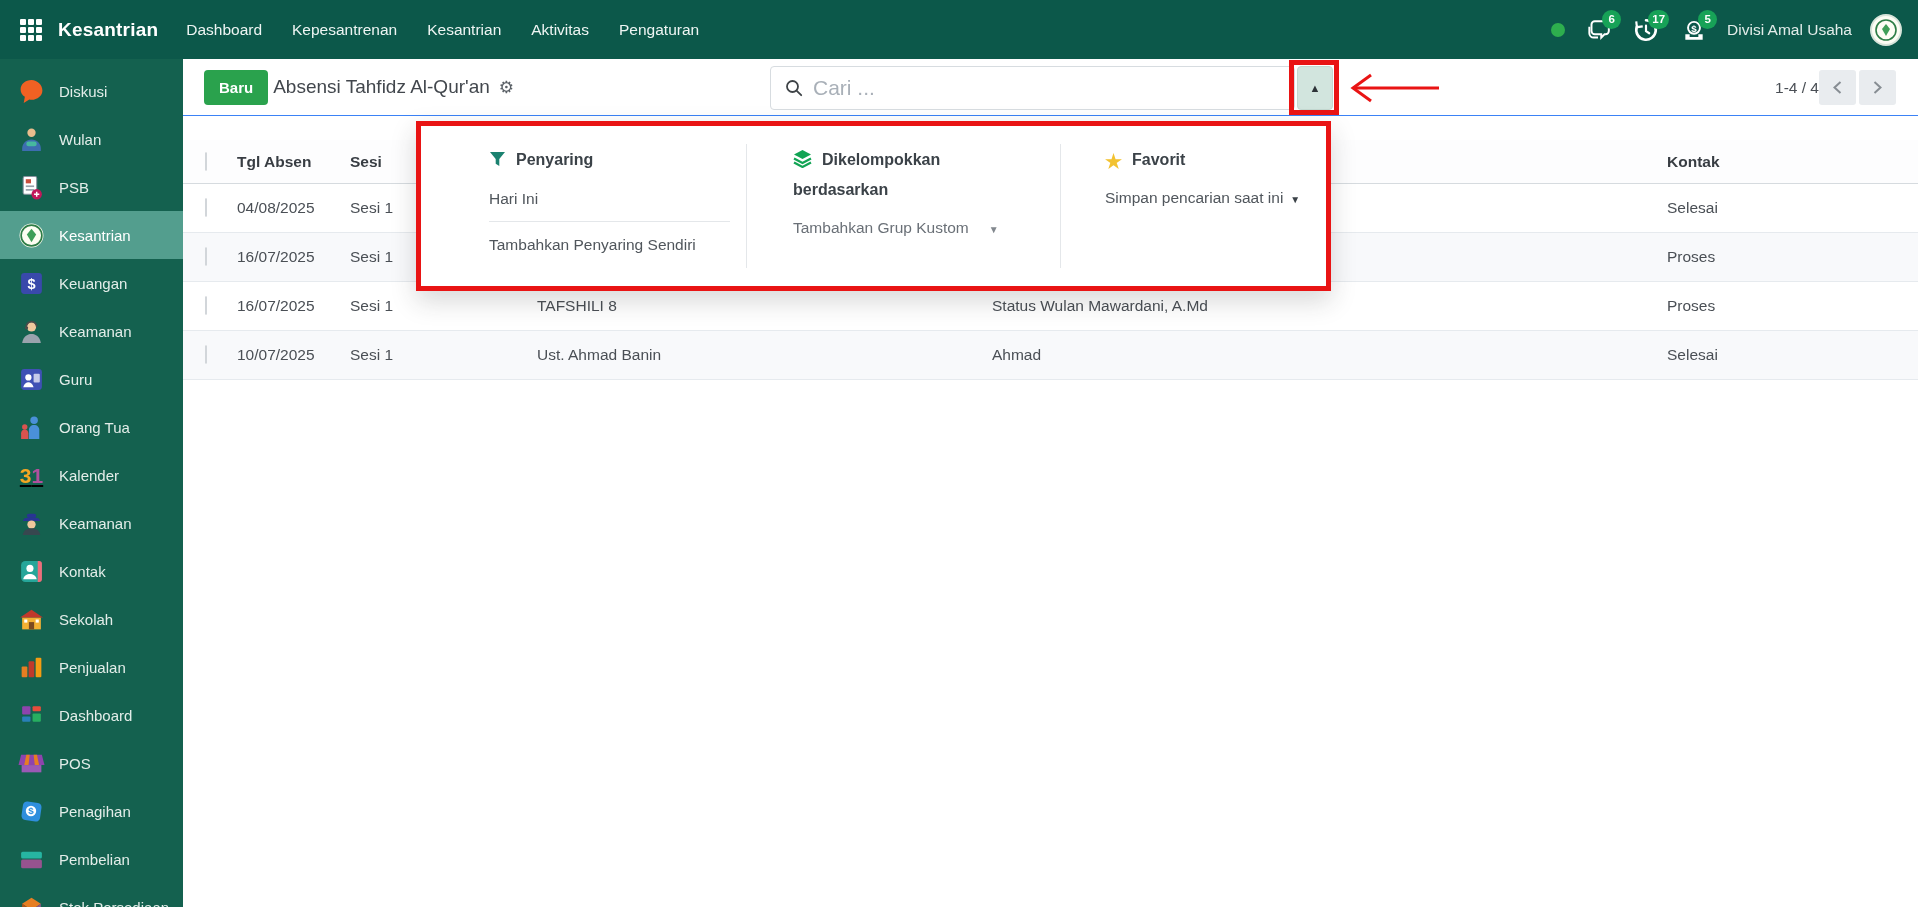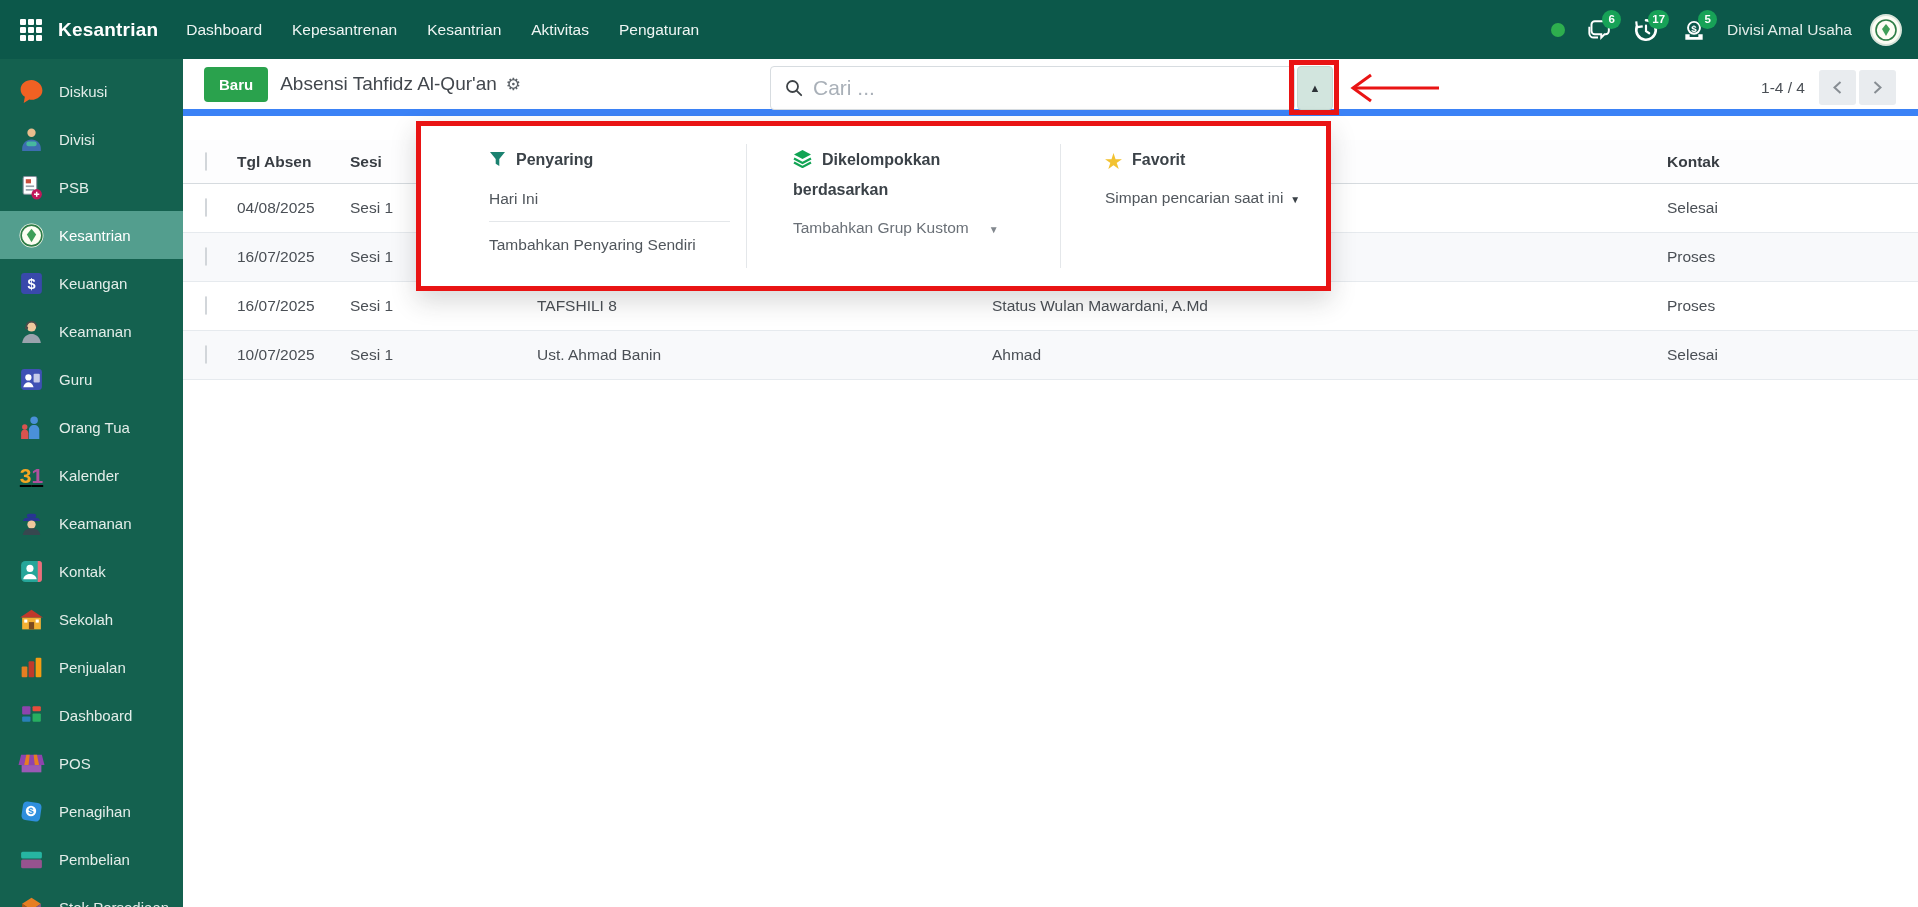--- a/index.html
+++ b/index.html
@@ -30,36 +30,36 @@
   .sb-item.active { background:#539e8e; }
   .sb-icon { width:27px; height:27px; flex:0 0 27px; display:flex; align-items:center; justify-content:center; }
   .sb-icon svg { width:27px; height:27px; }
   .sb-label { font-size:15px; color:#e3ede9; white-space:nowrap; }
   .sb-item.active .sb-label { color:#fff; }
   .cal-digits { font-size:21px; font-weight:bold; line-height:1;text-decoration:underline; }
 
   
   .main { position:absolute; left:183px; top:59px; width:1735px; height:848px; background:#fff; }
 
-  .control { height:57px; display:flex; align-items:center; border-bottom:7px solid #3b82f6; position:relative; background:#fff; }
+  .control { height:57px; display:flex; align-items:center; border-bottom:1px solid #3b82f6; position:relative; background:#fff; }
   .btn-new { margin-left:21px; background:#2aa24d; color:#fff; border:none; border-radius:4px;
     font-size:15px; font-weight:bold; padding:9px 15px; cursor:pointer; font-family:inherit; }
-  .view-title { margin-left:12px; font-size:19px; color:#42474d; }
+  .view-title { margin-left:5px; font-size:19px; color:#42474d; }
   .gear { margin-left:9px; font-size:17px; color:#5b6167; cursor:pointer; }
 
   .search-wrap { position:absolute; left:587px; top:7px; width:525px; height:44px;
     border:1px solid #d7dce0; border-radius:4px; background:#fff; display:flex; align-items:center; }
   .search-wrap svg { margin:0 10px 0 14px; }
   .search-input { border:none; outline:none; flex:1; font-size:21px; color:#444; font-family:inherit; }
   .search-input::placeholder { color:#a9b0b8; }
   .search-toggle { position:absolute; left:1114px; top:7px; width:36px; height:44px;
     background:#d2e5de; border:1px solid #c3d8d0; border-radius:4px; cursor:pointer;
     display:flex; align-items:center; justify-content:center; font-size:11px; color:#2e3338; }
 
-  .pager { position:absolute; right:22px; top:0; height:57px; display:flex; align-items:center; gap:14px; }
+  .pager { position:absolute; right:22px; top:0; height:57px; display:flex; align-items:center; gap:0; }
   .pager-text { font-size:15.5px; color:#4a4f55; }
   .pager-btns { display:flex; gap:3px; }
   .pager-btn { width:37px; height:35px; background:#e9ecef; border:none; border-radius:3px;
     display:flex; align-items:center; justify-content:center; cursor:pointer; }
 
   
   .tbl { margin-top:24px; }
   .tbl-row { display:grid; grid-template-columns:54px 113px 187px 455px 675px 1fr;
     align-items:center; height:49px; border-bottom:1px solid #e6eaee; font-size:15.5px; color:#4a4f55; cursor:pointer; }
   .tbl-head { height:44px; font-weight:bold; color:#383d43; background:#fdfdfe; border-bottom:1px solid #d6dbdf; cursor:default; }
@@ -166,21 +166,21 @@
       <span class="sb-label">Diskusi</span>
     </div>
     <div class="sb-item">
       <span class="sb-icon">
         <svg viewBox="0 0 26 26">
           <circle cx="13" cy="6.5" r="4" fill="#e9bd8d"></circle>
           <path d="M4 22c0-5.5 4-9 9-9s9 3.5 9 9v2H4z" fill="#3d6db0"></path>
           <rect x="8" y="15" width="10" height="4.5" rx="2.2" fill="#46b99e"></rect>
         </svg>
       </span>
-      <span class="sb-label">Divisi</span>
+      <span class="sb-label">Wulan</span>
     </div>
     <div class="sb-item">
       <span class="sb-icon">
         <svg viewBox="0 0 26 26">
           <rect x="5" y="2.5" width="13" height="17" rx="1.5" fill="#fff" stroke="#8a93a0"></rect>
           <rect x="7.5" y="5" width="5" height="4" fill="#c94f3d"></rect>
           <rect x="7.5" y="11" width="8" height="1.6" fill="#97a0ab"></rect>
           <rect x="7.5" y="14.5" width="8" height="1.6" fill="#97a0ab"></rect>
           <circle cx="18" cy="19.5" r="5" fill="#c2185b"></circle>
           <path d="M15.5 19.5h5M18 17v5" stroke="#fff" stroke-width="1.4"></path>

